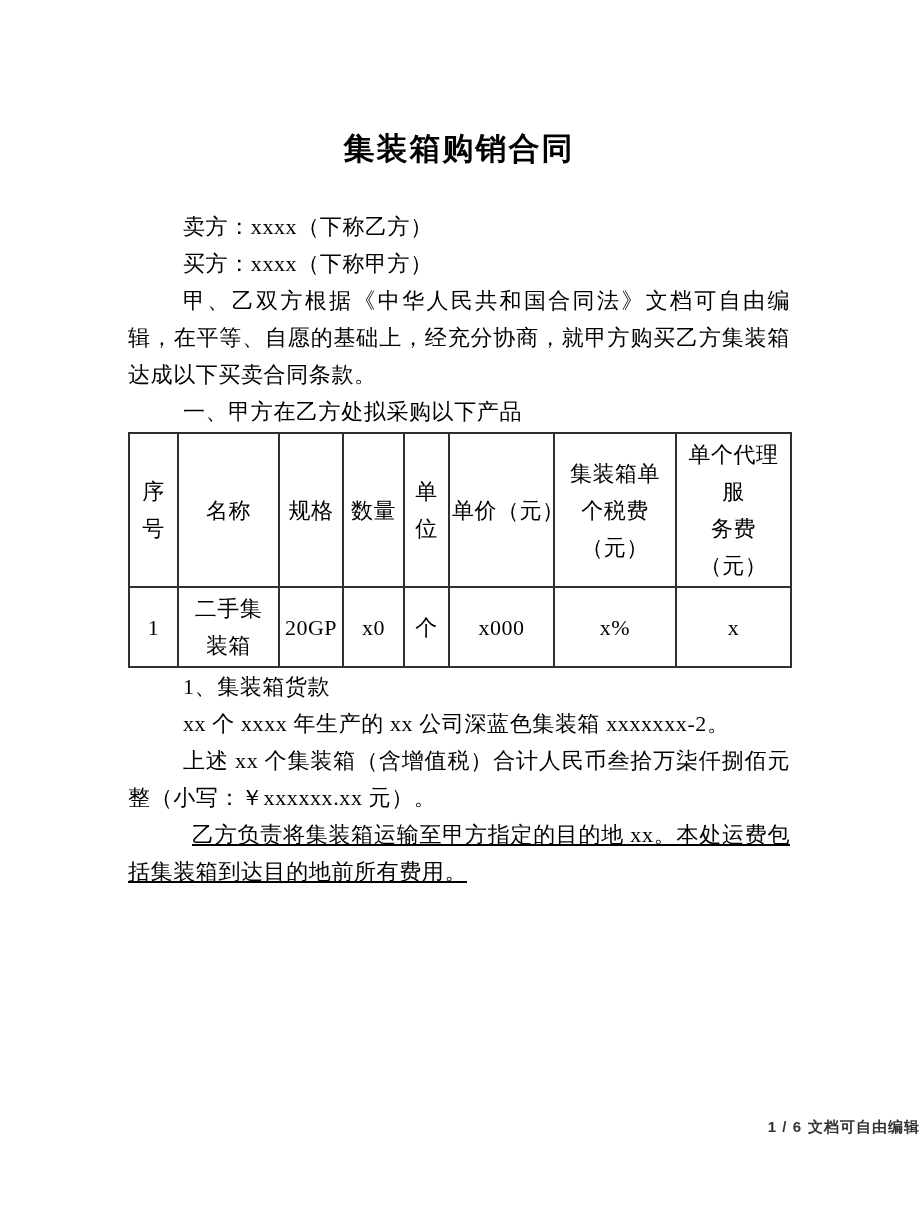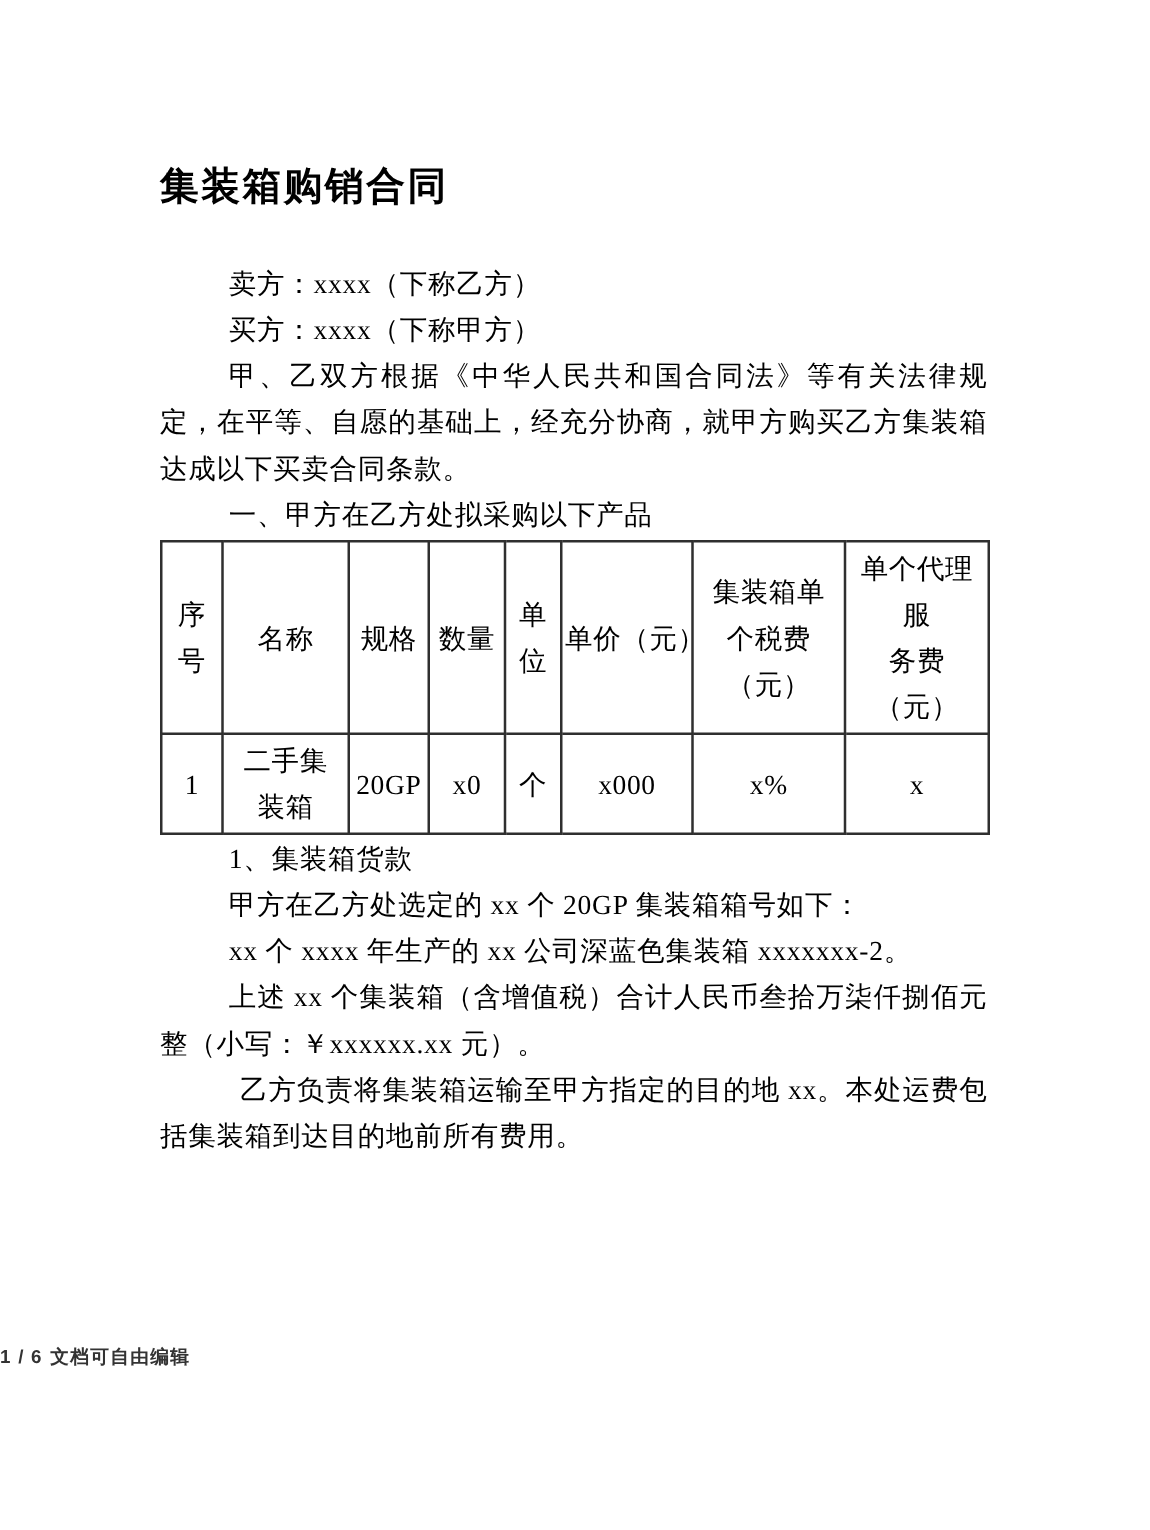--- a/index.html
+++ b/index.html
@@ -10,35 +10,35 @@
     background:#ffffff;
     box-sizing:border-box;
     padding:131px 130px 0 128px;
     font-family:"Liberation Serif","DejaVu Serif",serif;
     font-size:22px;
     color:#000000;
     overflow:hidden;
   }
   .doc-title {
     margin:0 0 41px 0;
-    text-align:left;
+    text-align:center;
     font-family:"Liberation Sans","DejaVu Sans",sans-serif;
     font-size:31px;
     line-height:36px;
     font-weight:700;
     letter-spacing:2px;
   }
   p.doc-para {
     margin:0;
     line-height:37px;
     text-align:justify;
     letter-spacing:0.6px;
   }
   .indent-2 { text-indent:55px; }
-  .indent-3 { text-indent:64px; }
+  .indent-3 { text-indent:64px;text-decoration:underline; }
   .after-table { margin-top:31px; }
 
   table.products {
     table-layout:fixed;
     width:662px;
     border-collapse:collapse;
     margin-top:2px;
   }
   table.products td {
     border:2px solid #2f2f2f;
@@ -51,40 +51,40 @@
   }
   tr.row-header { height:86px; }
   tr.row-data   { height:71px; }
   td.pre   { white-space:pre-line; }
   td.left  { text-align:left; padding-left:7px;margin-left:31px; }
   td.tight { line-height:28px; }
   td.nowrap{ white-space:nowrap; padding-left:0; padding-right:0;margin-left:20px; }
 
   .page-footer {
     position:absolute;
-    left:0; right:0; top:1076px;
-    text-align:left;
+    left:0; right:0; top:1118px;
+    text-align:right;
     font-family:"Liberation Sans","DejaVu Sans",sans-serif;
     font-size:15px;
     font-weight:600;
     color:#333333;
     letter-spacing:1px;
   }
   .page-footer .gap { display:inline-block; width:6px; }
 </style>
 </head>
 <body>
 
 <div class="page">
 
   <h1 class="doc-title">集装箱购销合同</h1>
 
   <p class="doc-para indent-2">卖方：xxxx（下称乙方）</p>
   <p class="doc-para indent-2">买方：xxxx（下称甲方）</p>
-  <p class="doc-para indent-2">甲、乙双方根据《中华人民共和国合同法》等有关法律规定，在平等、自愿的基础上，经充分协商，就甲方购买乙方集装箱达成以下买卖合同条款。</p>
+  <p class="doc-para indent-2">甲、乙双方根据《中华人民共和国合同法》文档可自由编辑，在平等、自愿的基础上，经充分协商，就甲方购买乙方集装箱达成以下买卖合同条款。</p>
   <p class="doc-para indent-2">一、甲方在乙方处拟采购以下产品</p>
 
   <table class="products">
     <colgroup>
       <col style="width:49px">
         <col style="width:101px">
         <col style="width:64px">
         <col style="width:61px">
       <col style="width:45px">
         <col style="width:105px">
@@ -115,21 +115,20 @@
         <td>x0</td>
         <td>个</td>
         <td>x000</td>
         <td>x%</td>
         <td>x</td>
       </tr>
     </tbody>
   </table>
 
   <p class="doc-para indent-2 after-table">1、集装箱货款</p>
-  <p class="doc-para indent-2">甲方在乙方处选定的 xx 个 20GP 集装箱箱号如下：</p>
   <p class="doc-para indent-2">xx 个 xxxx 年生产的 xx 公司深蓝色集装箱 xxxxxxx-2。</p>
   <p class="doc-para indent-2">上述 xx 个集装箱（含增值税）合计人民币叁拾万柒仟捌佰元整（小写：￥xxxxxx.xx 元）。</p>
   <p class="doc-para indent-3">乙方负责将集装箱运输至甲方指定的目的地 xx。本处运费包括集装箱到达目的地前所有费用。</p>
 
   <div class="page-footer">
     <span>1 / 6</span><span class="gap"></span><span>文档可自由编辑</span>
   </div>
 
 </div>
 

